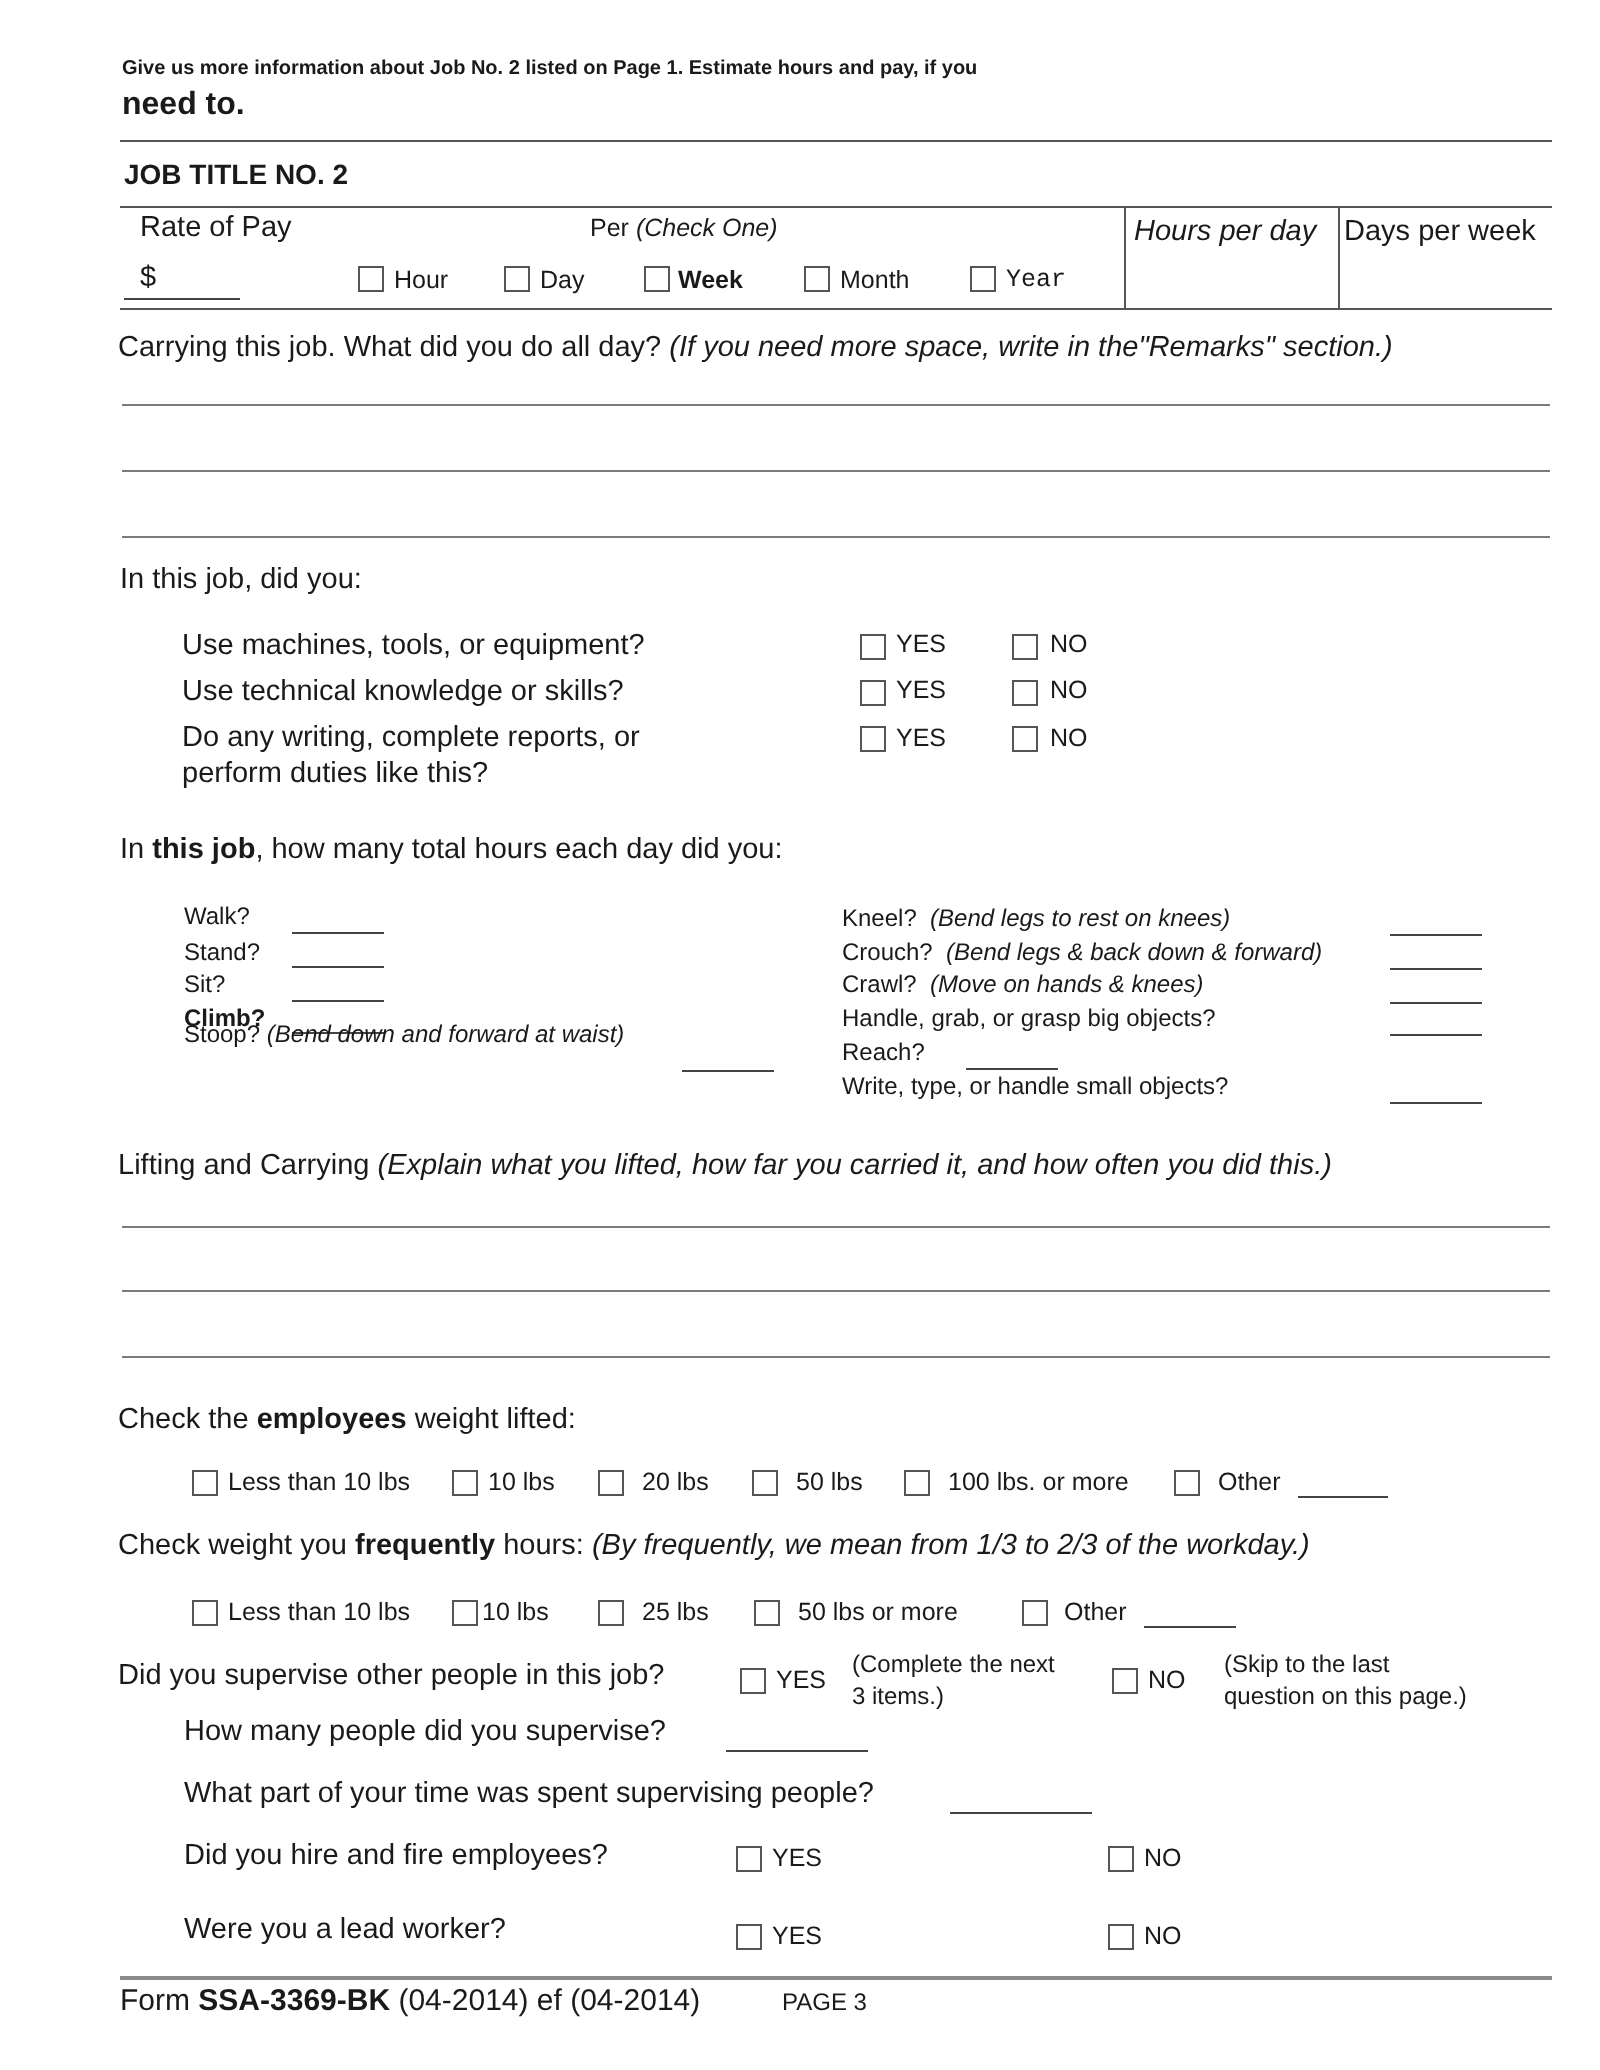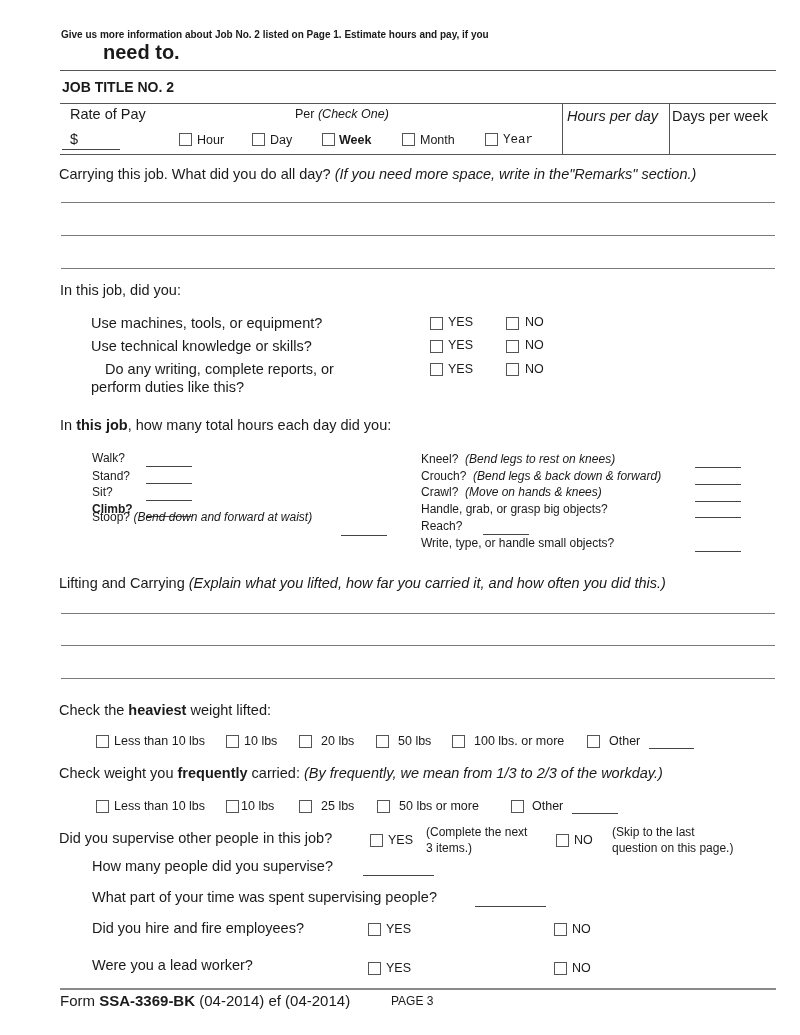--- a/index.html
+++ b/index.html
@@ -15,21 +15,21 @@
   .rule { position:absolute; height:0; border-top:1px solid #7a7a7a; }
   .vline { position:absolute; width:0; border-left:1px solid #555; }
   .blank { position:absolute; height:0; border-top:1px solid #444; }
   .cb { position:absolute; width:13px; height:13px; border:1px solid #555; background:#fff; box-sizing:border-box; }
   .cbl { position:absolute; white-space:nowrap; font-size:12.5px; line-height:14px; }
 </style>
 </head>
 <body>
 
 <div class="t b" style="left:61px;top:26px;font-size:10px;">Give us more information about Job No. 2 listed on Page 1. Estimate hours and pay, if you</div>
-<div class="t b" style="left:61px;top:44px;font-size:20px;margin-left:42px;">need to.</div>
+<div class="t b" style="left:61px;top:44px;font-size:16px;">need to.</div>
 
 <div class="hline" style="left:60px;top:70px;width:716px;"></div>
 
 <div class="t b" style="left:62px;top:79px;font-size:14px;">JOB TITLE NO. 2</div>
 <div class="hline" style="left:60px;top:103px;width:716px;"></div>
 
 <div class="t" style="left:70px;top:106px;">Rate of Pay</div>
 <div class="t sm" style="left:295px;top:107px;"><span>Per</span> <span class="i">(Check One)</span></div>
 <div class="t" style="left:70px;top:131px;">$</div>
 <div class="blank" style="left:62px;top:149px;width:58px;"></div>
@@ -65,21 +65,21 @@
 <div class="cbl" style="left:448px;top:315px;">YES</div>
 <div class="cb" style="left:506px;top:317px;"></div>
 <div class="cbl" style="left:525px;top:315px;">NO</div>
 
 <div class="t" style="left:91px;top:338px;">Use technical knowledge or skills?</div>
 <div class="cb" style="left:430px;top:340px;"></div>
 <div class="cbl" style="left:448px;top:338px;">YES</div>
 <div class="cb" style="left:506px;top:340px;"></div>
 <div class="cbl" style="left:525px;top:338px;">NO</div>
 
-<div class="t" style="left:105px;top:361px;">Do any writing, complete reports, or</div>
+<div class="t" style="left:91px;top:361px;">Do any writing, complete reports, or</div>
 <div class="t" style="left:91px;top:379px;">perform duties like this?</div>
 <div class="cb" style="left:430px;top:363px;"></div>
 <div class="cbl" style="left:448px;top:362px;">YES</div>
 <div class="cb" style="left:506px;top:363px;"></div>
 <div class="cbl" style="left:525px;top:362px;">NO</div>
 
 <div class="t" style="left:60px;top:417px;"><span>In </span><span class="b">this job</span><span>, how many total hours each day did you:</span></div>
 
 <div class="t xs" style="left:92px;top:451px;">Walk?</div>
 <div class="blank" style="left:146px;top:466px;width:46px;"></div>
@@ -103,36 +103,36 @@
 <div class="t xs" style="left:421px;top:519px;">Reach?</div>
 <div class="blank" style="left:483px;top:534px;width:46px;"></div>
 <div class="t xs" style="left:421px;top:536px;">Write, type, or handle small objects?</div>
 <div class="blank" style="left:695px;top:551px;width:46px;"></div>
 
 <div class="t" style="left:59px;top:575px;"><span>Lifting and Carrying</span> <span class="i">(Explain what you lifted, how far you carried it, and how often you did this.)</span></div>
 <div class="rule" style="left:61px;top:613px;width:714px;"></div>
 <div class="rule" style="left:61px;top:645px;width:714px;"></div>
 <div class="rule" style="left:61px;top:678px;width:714px;"></div>
 
-<div class="t" style="left:59px;top:702px;"><span>Check the </span><span class="b">heaviest</span><span> weight lifted:</span></div>
+<div class="t" style="left:59px;top:702px;"><span>Check the </span><span class="b">employees</span><span> weight lifted:</span></div>
 <div class="cb" style="left:96px;top:735px;"></div>
 <div class="cbl" style="left:114px;top:734px;">Less than 10 lbs</div>
 <div class="cb" style="left:226px;top:735px;"></div>
 <div class="cbl" style="left:244px;top:734px;">10 lbs</div>
 <div class="cb" style="left:299px;top:735px;"></div>
 <div class="cbl" style="left:321px;top:734px;">20 lbs</div>
 <div class="cb" style="left:376px;top:735px;"></div>
 <div class="cbl" style="left:398px;top:734px;">50 lbs</div>
 <div class="cb" style="left:452px;top:735px;"></div>
 <div class="cbl" style="left:474px;top:734px;">100 lbs. or more</div>
 <div class="cb" style="left:587px;top:735px;"></div>
 <div class="cbl" style="left:609px;top:734px;">Other</div>
 <div class="blank" style="left:649px;top:748px;width:45px;"></div>
 
-<div class="t" style="left:59px;top:765px;"><span>Check weight you </span><span class="b">frequently</span><span> carried:</span> <span class="i">(By frequently, we mean from 1/3 to 2/3 of the workday.)</span></div>
+<div class="t" style="left:59px;top:765px;"><span>Check weight you </span><span class="b">frequently</span><span> hours:</span> <span class="i">(By frequently, we mean from 1/3 to 2/3 of the workday.)</span></div>
 <div class="cb" style="left:96px;top:800px;"></div>
 <div class="cbl" style="left:114px;top:799px;">Less than 10 lbs</div>
 <div class="cb" style="left:226px;top:800px;"></div>
 <div class="cbl" style="left:241px;top:799px;">10 lbs</div>
 <div class="cb" style="left:299px;top:800px;"></div>
 <div class="cbl" style="left:321px;top:799px;">25 lbs</div>
 <div class="cb" style="left:377px;top:800px;"></div>
 <div class="cbl" style="left:399px;top:799px;">50 lbs or more</div>
 <div class="cb" style="left:511px;top:800px;"></div>
 <div class="cbl" style="left:532px;top:799px;">Other</div>

